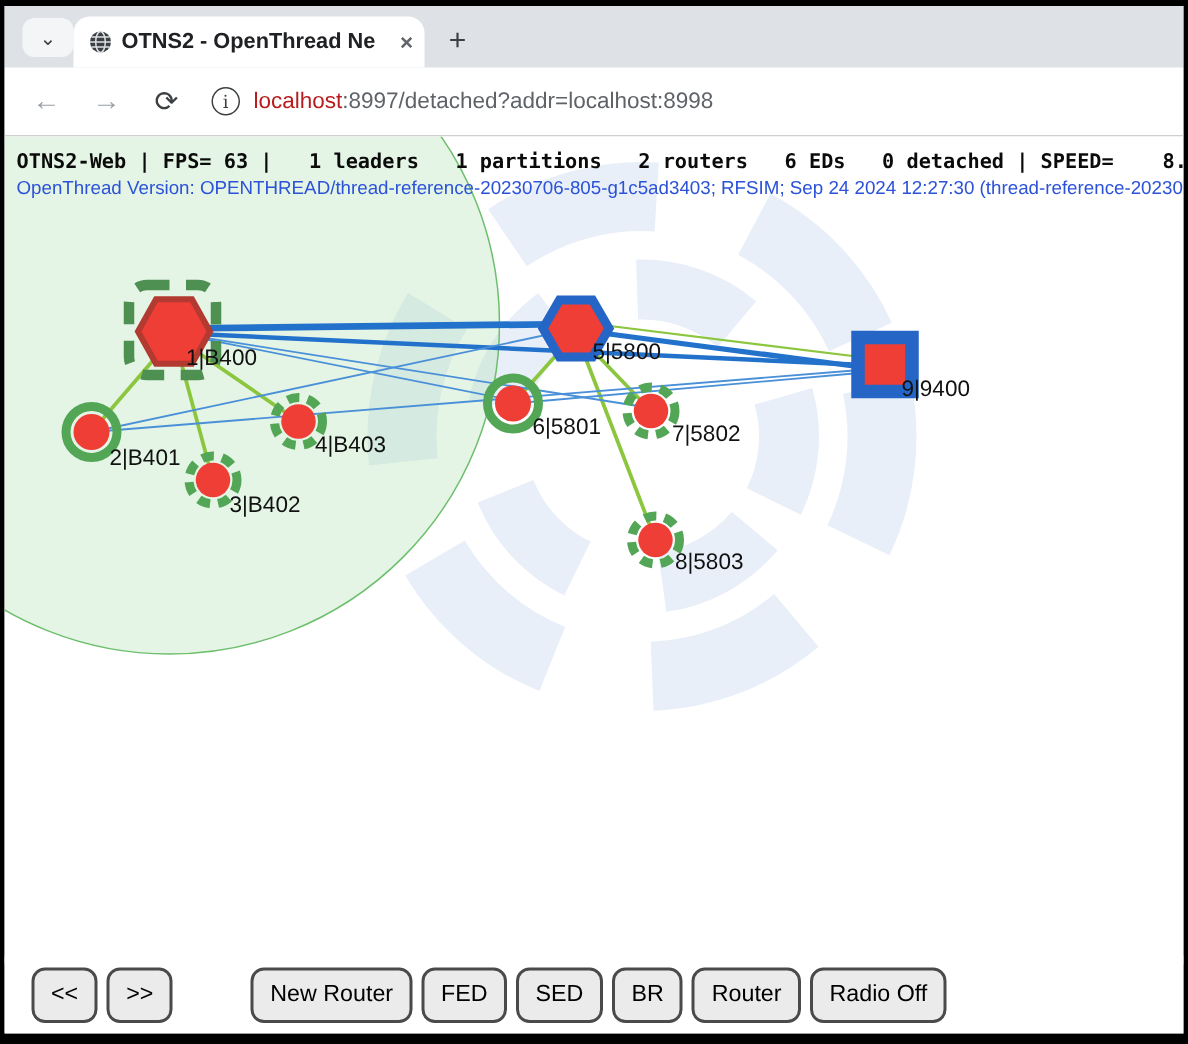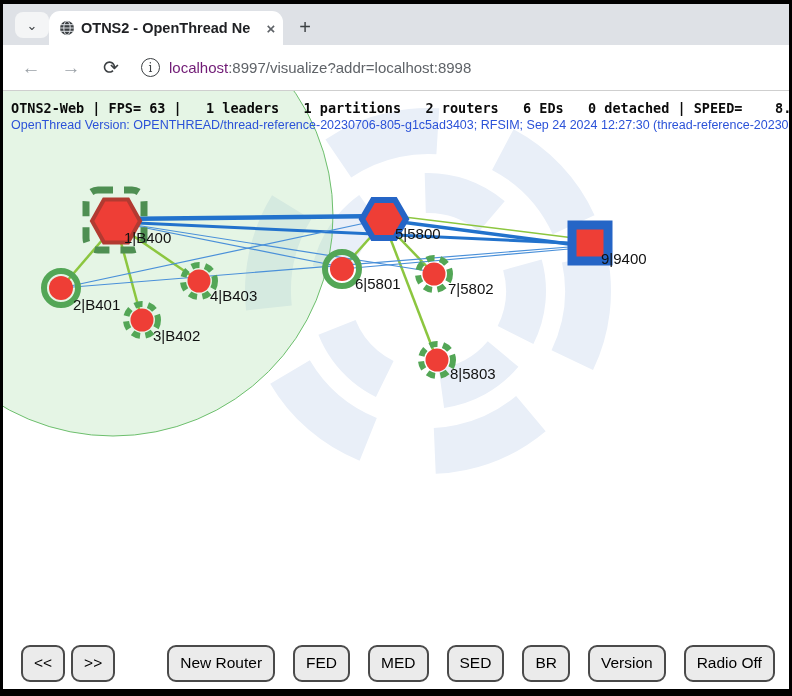--- a/index.html
+++ b/index.html
@@ -22,21 +22,21 @@
   .newtab { position:absolute; left:288px; top:9px; width:28px; height:28px; display:flex;
     align-items:center; justify-content:center; color:#3c4043; font-size:20px; cursor:pointer; }
   .urlbar { height:46px; background:#fff; display:flex; align-items:center;
     border-bottom:1px solid #cfcfcf; }
   .nav-ic { font-size:19px; margin-left:16px; width:24px; text-align:center; }
   .gray { color:#9aa0a6; } .dark { color:#3c4043; }
   .info-ic { width:19px; height:19px; border:1.8px solid #3c4043; border-radius:50%;
     display:flex; align-items:center; justify-content:center; font-size:12px; color:#3c4043;
     margin-left:18px; font-family:"DejaVu Serif", serif; }
   .url { font-size:15px; margin-left:9px; white-space:nowrap; }
-  .url .host { color:#701a75; } .url .rest { color:#5f6368; }
+  .url .host { color:#b91c1c; } .url .rest { color:#5f6368; }
 
   
   .content { position:relative; width:100%; height:552px; background:#fff; overflow:hidden; }
   .canvas-svg { position:absolute; left:0; top:0; }
   .status1 { position:absolute; left:8px; top:9px; font-family:"DejaVu Sans Mono", monospace;
     font-weight:bold; font-size:13.5px; color:#0b0b0b; white-space:pre; width:784px; overflow:hidden; }
   .status2 { position:absolute; left:8px; top:27px; font-size:12.5px; color:#2b52d8;
     white-space:pre; width:784px; overflow:hidden; }
 
   
@@ -72,21 +72,21 @@
         <span class="tab-close">×</span>
       </div>
       <div class="newtab">+</div>
     </div>
 
     <div class="urlbar">
       <span class="nav-ic gray">←</span>
       <span class="nav-ic gray">→</span>
       <span class="nav-ic dark">⟳</span>
       <span class="info-ic">i</span>
-      <span class="url"><span class="host">localhost</span><span class="rest">:8997/visualize?addr=localhost:8998</span></span>
+      <span class="url"><span class="host">localhost</span><span class="rest">:8997/detached?addr=localhost:8998</span></span>
     </div>
 
     <div class="content">
       <svg id="net" class="canvas-svg" width="786" height="552">
           <circle cx="425" cy="200" r="160" fill="none" stroke="#e9eff8" stroke-width="46" stroke-dasharray="105 68" transform="rotate(-12 425 200)"></circle>
           <circle cx="425" cy="200" r="98" fill="none" stroke="#e9eff8" stroke-width="40" stroke-dasharray="72 58" transform="rotate(40 425 200)"></circle>
           <circle cx="110" cy="125" r="220" fill="rgba(170,221,170,0.30)" stroke="#6dbf6d" stroke-width="1"></circle>
           <line x1="113" y1="133" x2="58" y2="197" stroke="#8cc63f" stroke-width="2.5"></line>
           <line x1="113" y1="133" x2="139" y2="229" stroke="#8cc63f" stroke-width="2.5"></line>
           <line x1="113" y1="133" x2="196" y2="190" stroke="#8cc63f" stroke-width="2.5"></line>
@@ -147,26 +147,25 @@
             <text x="598" y="173" font-size="15" fill="#111" font-family="Liberation Sans, sans-serif">9|9400</text>
           </g>
         </svg>
       <div class="status1">OTNS2-Web | FPS= 63 |   1 leaders   1 partitions   2 routers   6 EDs   0 detached | SPEED=    8.9</div>
       <div class="status2">OpenThread Version: OPENTHREAD/thread-reference-20230706-805-g1c5ad3403; RFSIM; Sep 24 2024 12:27:30 (thread-reference-20230706-80</div>
     </div>
 
     <div class="toolbar">
       <button class="tbtn">&lt;&lt;</button>
       <button class="tbtn">&gt;&gt;</button>
-      <span id="tb-buttons" style="display:flex;gap:18px;padding-left:46px;">
+      <span id="tb-buttons" style="display:flex;gap:6px;padding-left:46px;">
           <button class="tbtn">New Router</button>
           <button class="tbtn">FED</button>
-          <button class="tbtn">MED</button>
           <button class="tbtn">SED</button>
           <button class="tbtn">BR</button>
-          <button class="tbtn">Version</button>
+          <button class="tbtn">Router</button>
           <button class="tbtn">Radio Off</button>
         </span>
 
     </div>
 
   </div>
 </div>
 
 </body></html>

